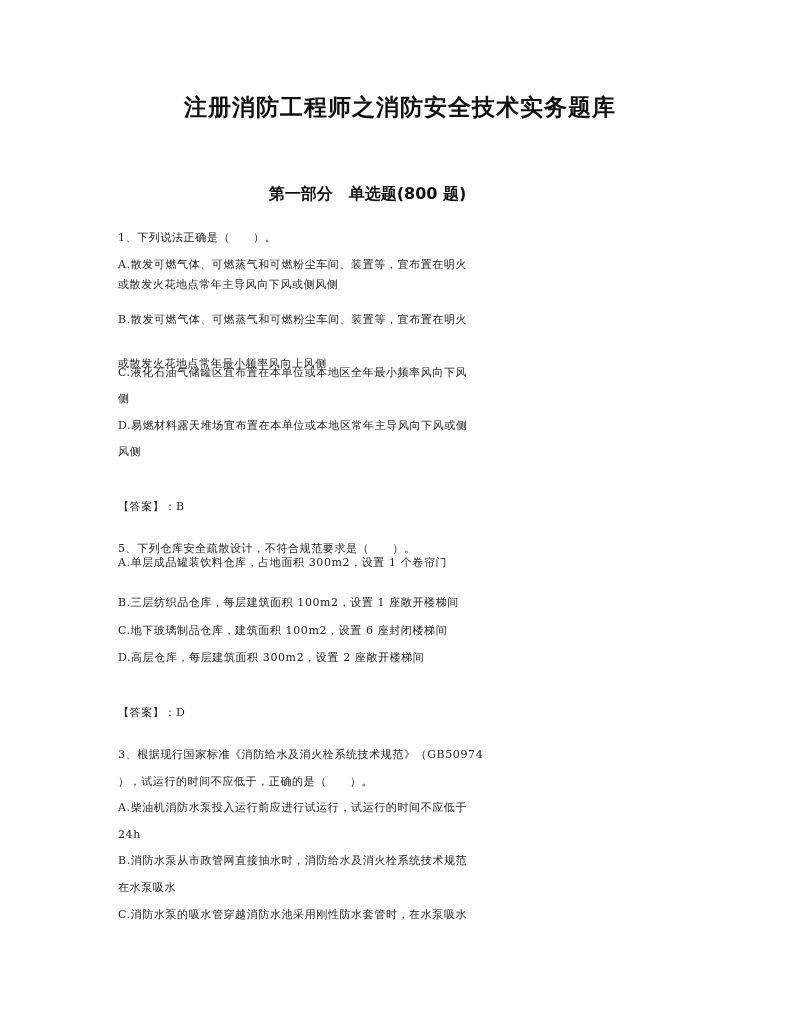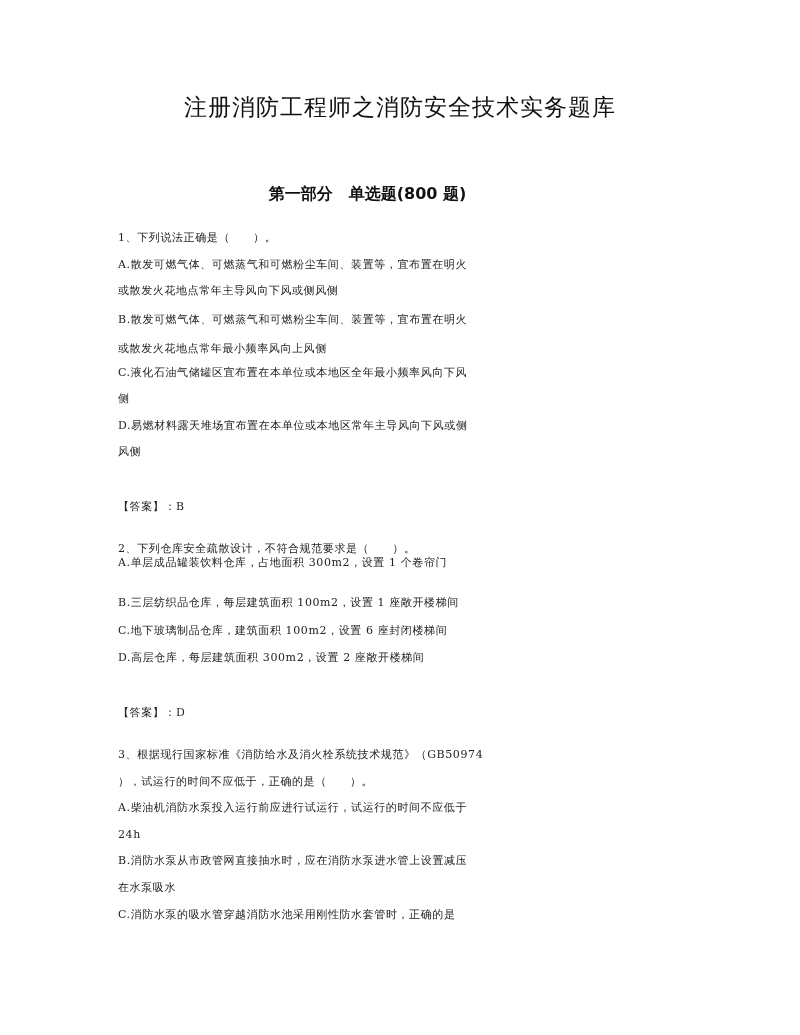--- a/index.html
+++ b/index.html
@@ -1,48 +1,48 @@
 <!DOCTYPE html>
 <html><head>
   <meta charset="utf-8">
   <style>
     html, body { margin:0; padding:0; background:#ffffff; }
     body { width:800px; height:1035px; position:relative; overflow:hidden;
       font-family: "DejaVu Serif", "Liberation Serif", serif; color:#1a1a1a; }
     .title { position:absolute; left:0; width:800px; top:92px; text-align:center;
-      font-family: "DejaVu Sans", "Liberation Sans", sans-serif; font-size:23px; font-weight:normal; letter-spacing:1px; color:#111; }
+      font-family: "DejaVu Sans", "Liberation Sans", sans-serif; font-size:23px; font-weight:bold; letter-spacing:1px; color:#111; }
     .section { position:absolute; left:0; width:735px; top:184px; text-align:center;
       font-family: "DejaVu Sans", "Liberation Sans", sans-serif; font-size:16px; font-weight:bold; color:#111; }
     .line { position:absolute; left:118px; width:570px; font-size:11px; line-height:22px; white-space:nowrap; color:#222; letter-spacing:0.6px; }
   </style>
 </head>
 <body>
 
 <div>
   <div class="title">注册消防工程师之消防安全技术实务题库</div>
   <div class="section">第一部分　单选题(800 题)</div>
 
   <div class="line" style="top:227px">1、下列说法正确是（　　）。</div>
   <div class="line" style="top:254px">A.散发可燃气体、可燃蒸气和可燃粉尘车间、装置等，宜布置在明火</div>
-  <div class="line" style="top:280px">或散发火花地点常年主导风向下风或侧风侧</div>
+  <div class="line" style="top:274px">或散发火花地点常年主导风向下风或侧风侧</div>
   <div class="line" style="top:309px">B.散发可燃气体、可燃蒸气和可燃粉尘车间、装置等，宜布置在明火</div>
-  <div class="line" style="top:338px">或散发火花地点常年最小频率风向上风侧</div>
+  <div class="line" style="top:353px">或散发火花地点常年最小频率风向上风侧</div>
   <div class="line" style="top:362px">C.液化石油气储罐区宜布置在本单位或本地区全年最小频率风向下风</div>
   <div class="line" style="top:388px">侧</div>
   <div class="line" style="top:415px">D.易燃材料露天堆场宜布置在本单位或本地区常年主导风向下风或侧</div>
   <div class="line" style="top:441px">风侧</div>
   <div class="line" style="top:496px">【答案】：B</div>
 
-  <div class="line" style="top:538px">2、下列仓库安全疏散设计，不符合规范要求是（　　）。</div>
+  <div class="line" style="top:538px">5、下列仓库安全疏散设计，不符合规范要求是（　　）。</div>
   <div class="line" style="top:552px">A.单层成品罐装饮料仓库，占地面积 300m2，设置 1 个卷帘门</div>
   <div class="line" style="top:592px">B.三层纺织品仓库，每层建筑面积 100m2，设置 1 座敞开楼梯间</div>
   <div class="line" style="top:620px">C.地下玻璃制品仓库，建筑面积 100m2，设置 6 座封闭楼梯间</div>
   <div class="line" style="top:647px">D.高层仓库，每层建筑面积 300m2，设置 2 座敞开楼梯间</div>
   <div class="line" style="top:702px">【答案】：D</div>
 
   <div class="line" style="top:744px">3、根据现行国家标准《消防给水及消火栓系统技术规范》（GB50974</div>
   <div class="line" style="top:771px">），试运行的时间不应低于，正确的是（　　）。</div>
   <div class="line" style="top:797px">A.柴油机消防水泵投入运行前应进行试运行，试运行的时间不应低于</div>
   <div class="line" style="top:824px">24h</div>
-  <div class="line" style="top:850px">B.消防水泵从市政管网直接抽水时，应在消防水泵进水管上设置减压</div>
+  <div class="line" style="top:850px">B.消防水泵从市政管网直接抽水时，消防给水及消火栓系统技术规范</div>
   <div class="line" style="top:877px">在水泵吸水</div>
-  <div class="line" style="top:904px">C.消防水泵的吸水管穿越消防水池采用刚性防水套管时，正确的是</div>
+  <div class="line" style="top:904px">C.消防水泵的吸水管穿越消防水池采用刚性防水套管时，在水泵吸水</div>
 </div>
 
 </body></html>

